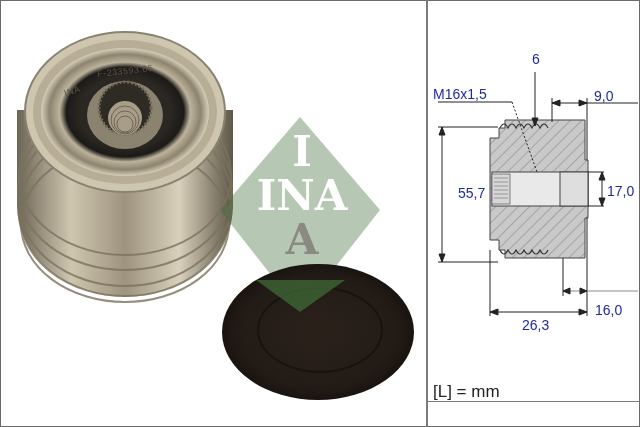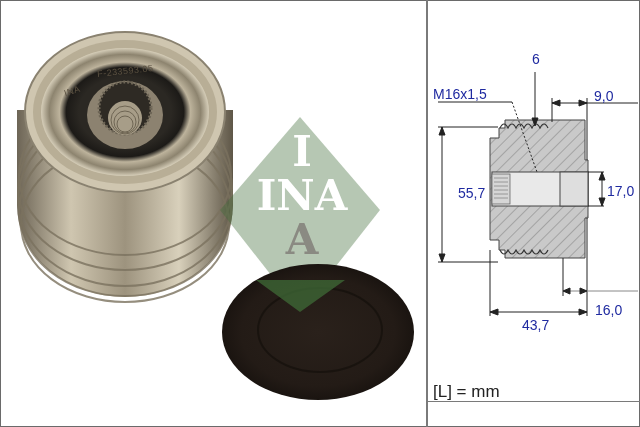--- a/index.html
+++ b/index.html
@@ -150,17 +150,17 @@
       <polygon points="587,312 579,309 579,315"></polygon>
     </g>
   </svg>
 
   <span class="dim" style="left:104px;top:52px;">6</span>
   <span class="dim" style="left:5px;top:87px;">M16x1,5</span>
   <span class="dim" style="left:166px;top:89px;">9,0</span>
   <span class="dim" style="left:5px;top:186px;margin-left:25px;">55,7</span>
   <span class="dim" style="left:179px;top:184px;">17,0</span>
   <span class="dim" style="left:167px;top:275px;margin-top:28px;">16,0</span>
-  <span class="dim" style="left:94px;top:318px;">43,7</span>
+  <span class="dim" style="left:94px;top:318px;">26,3</span>
 </div>
 
 <span class="unit">[L] = mm</span>
 <div class="divider-h"></div>
 
 </body></html>

